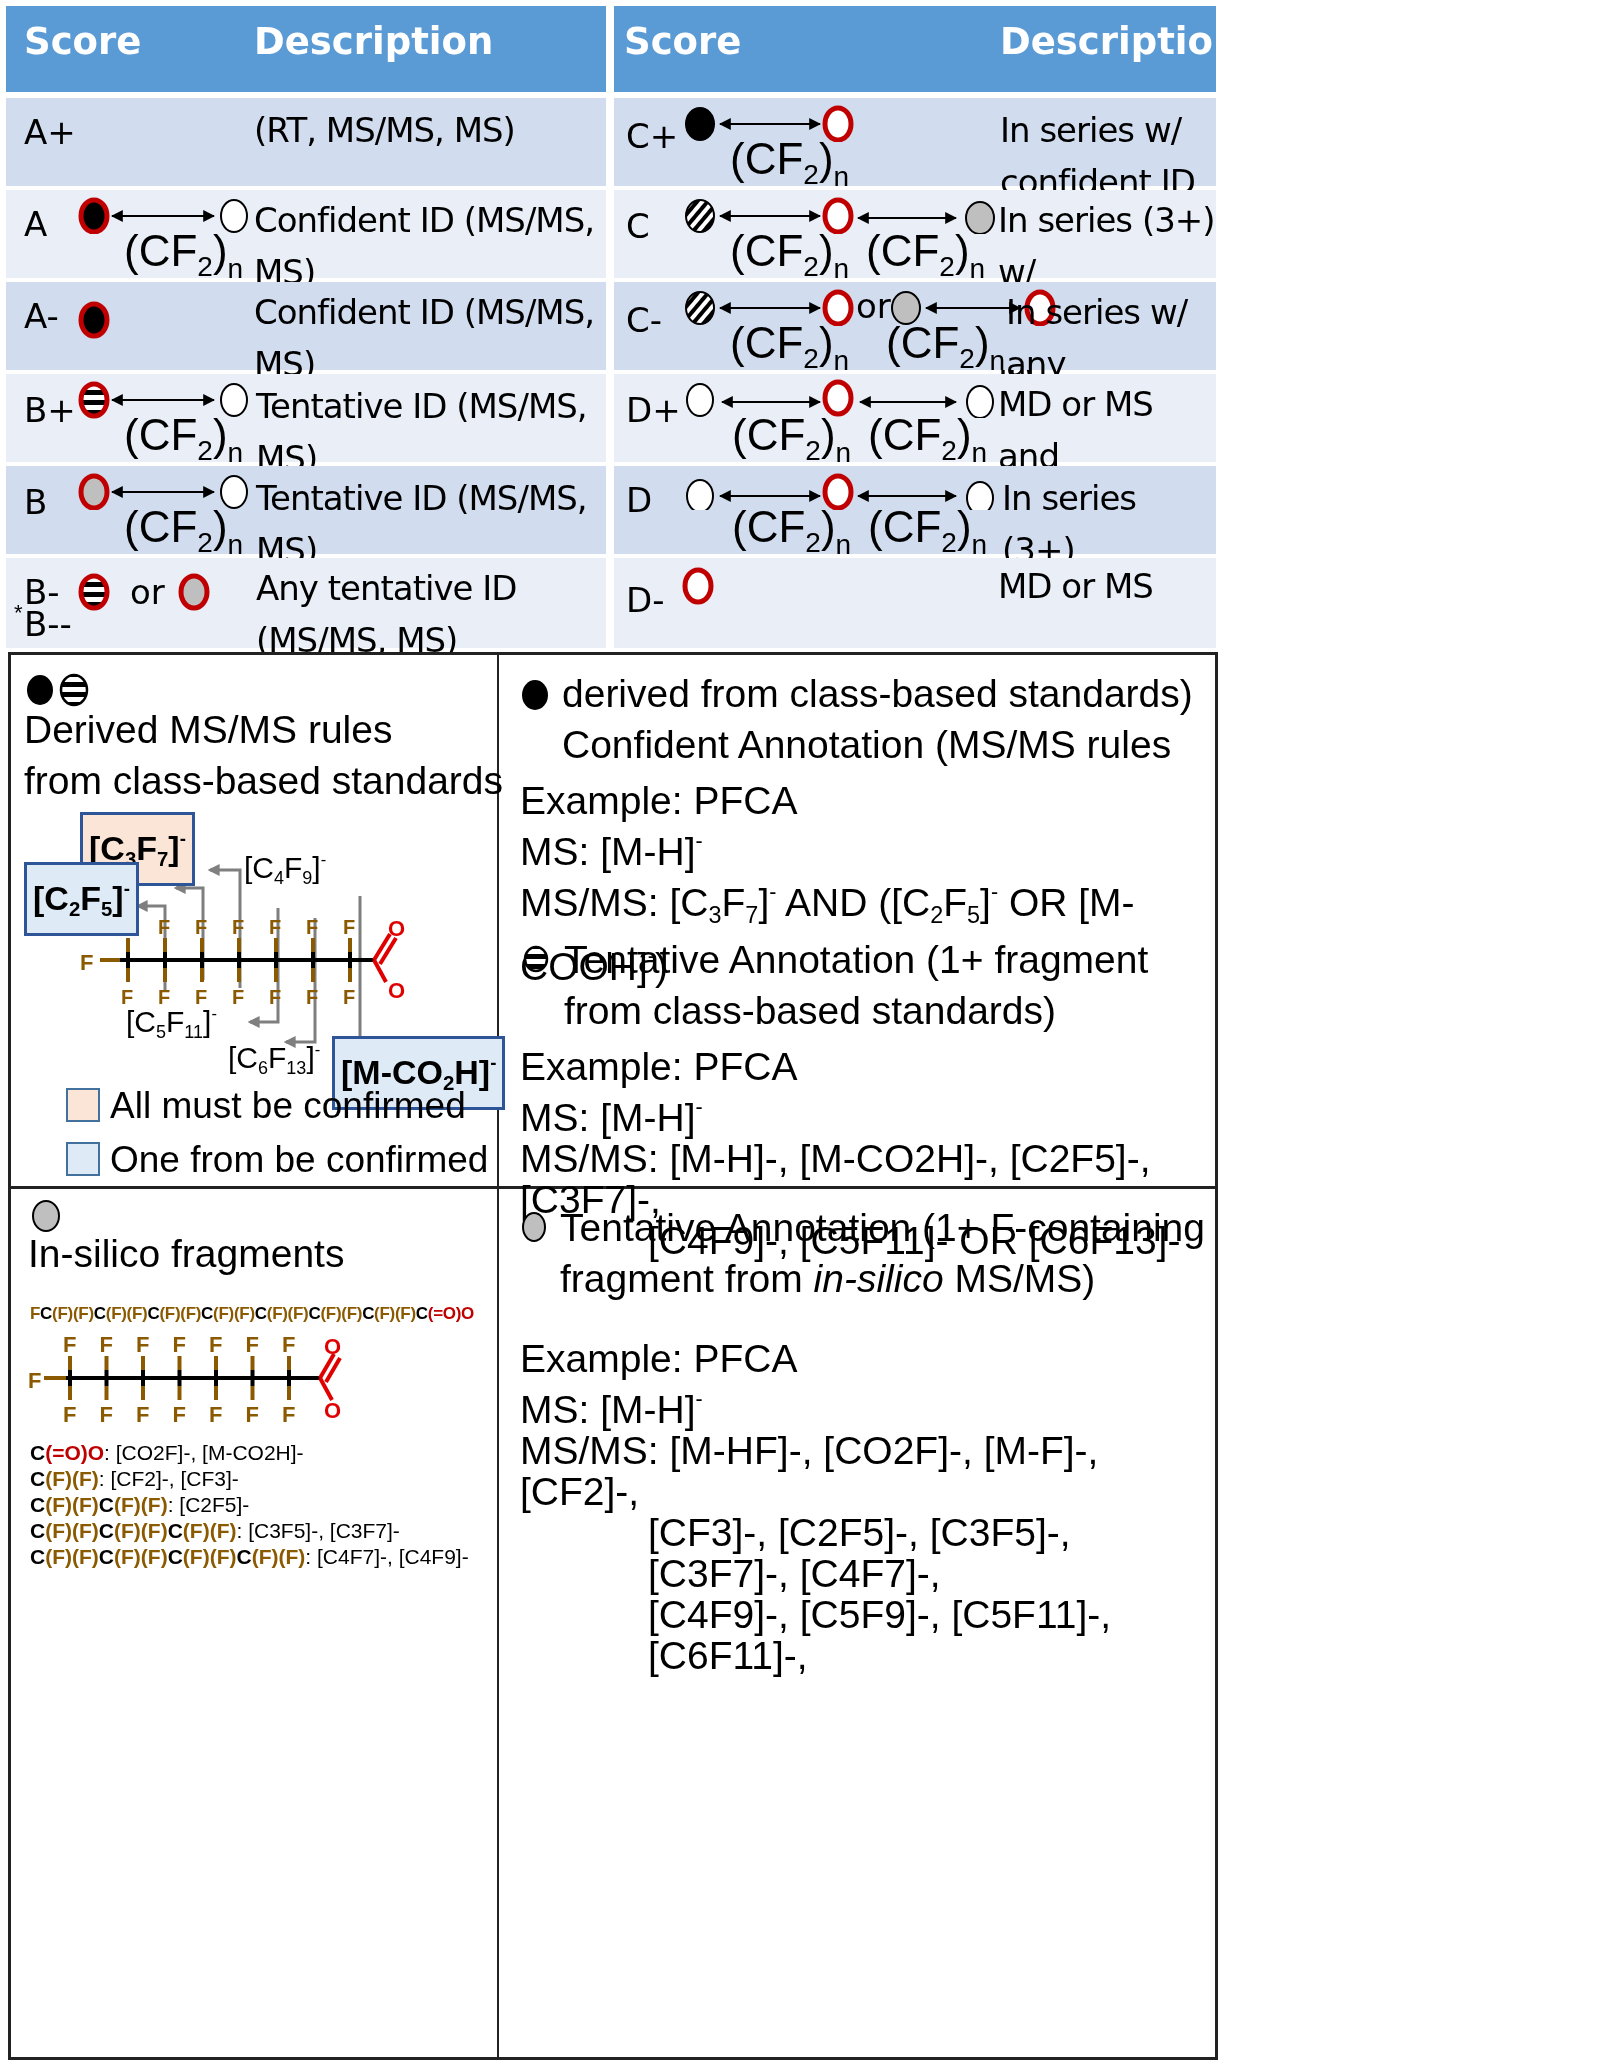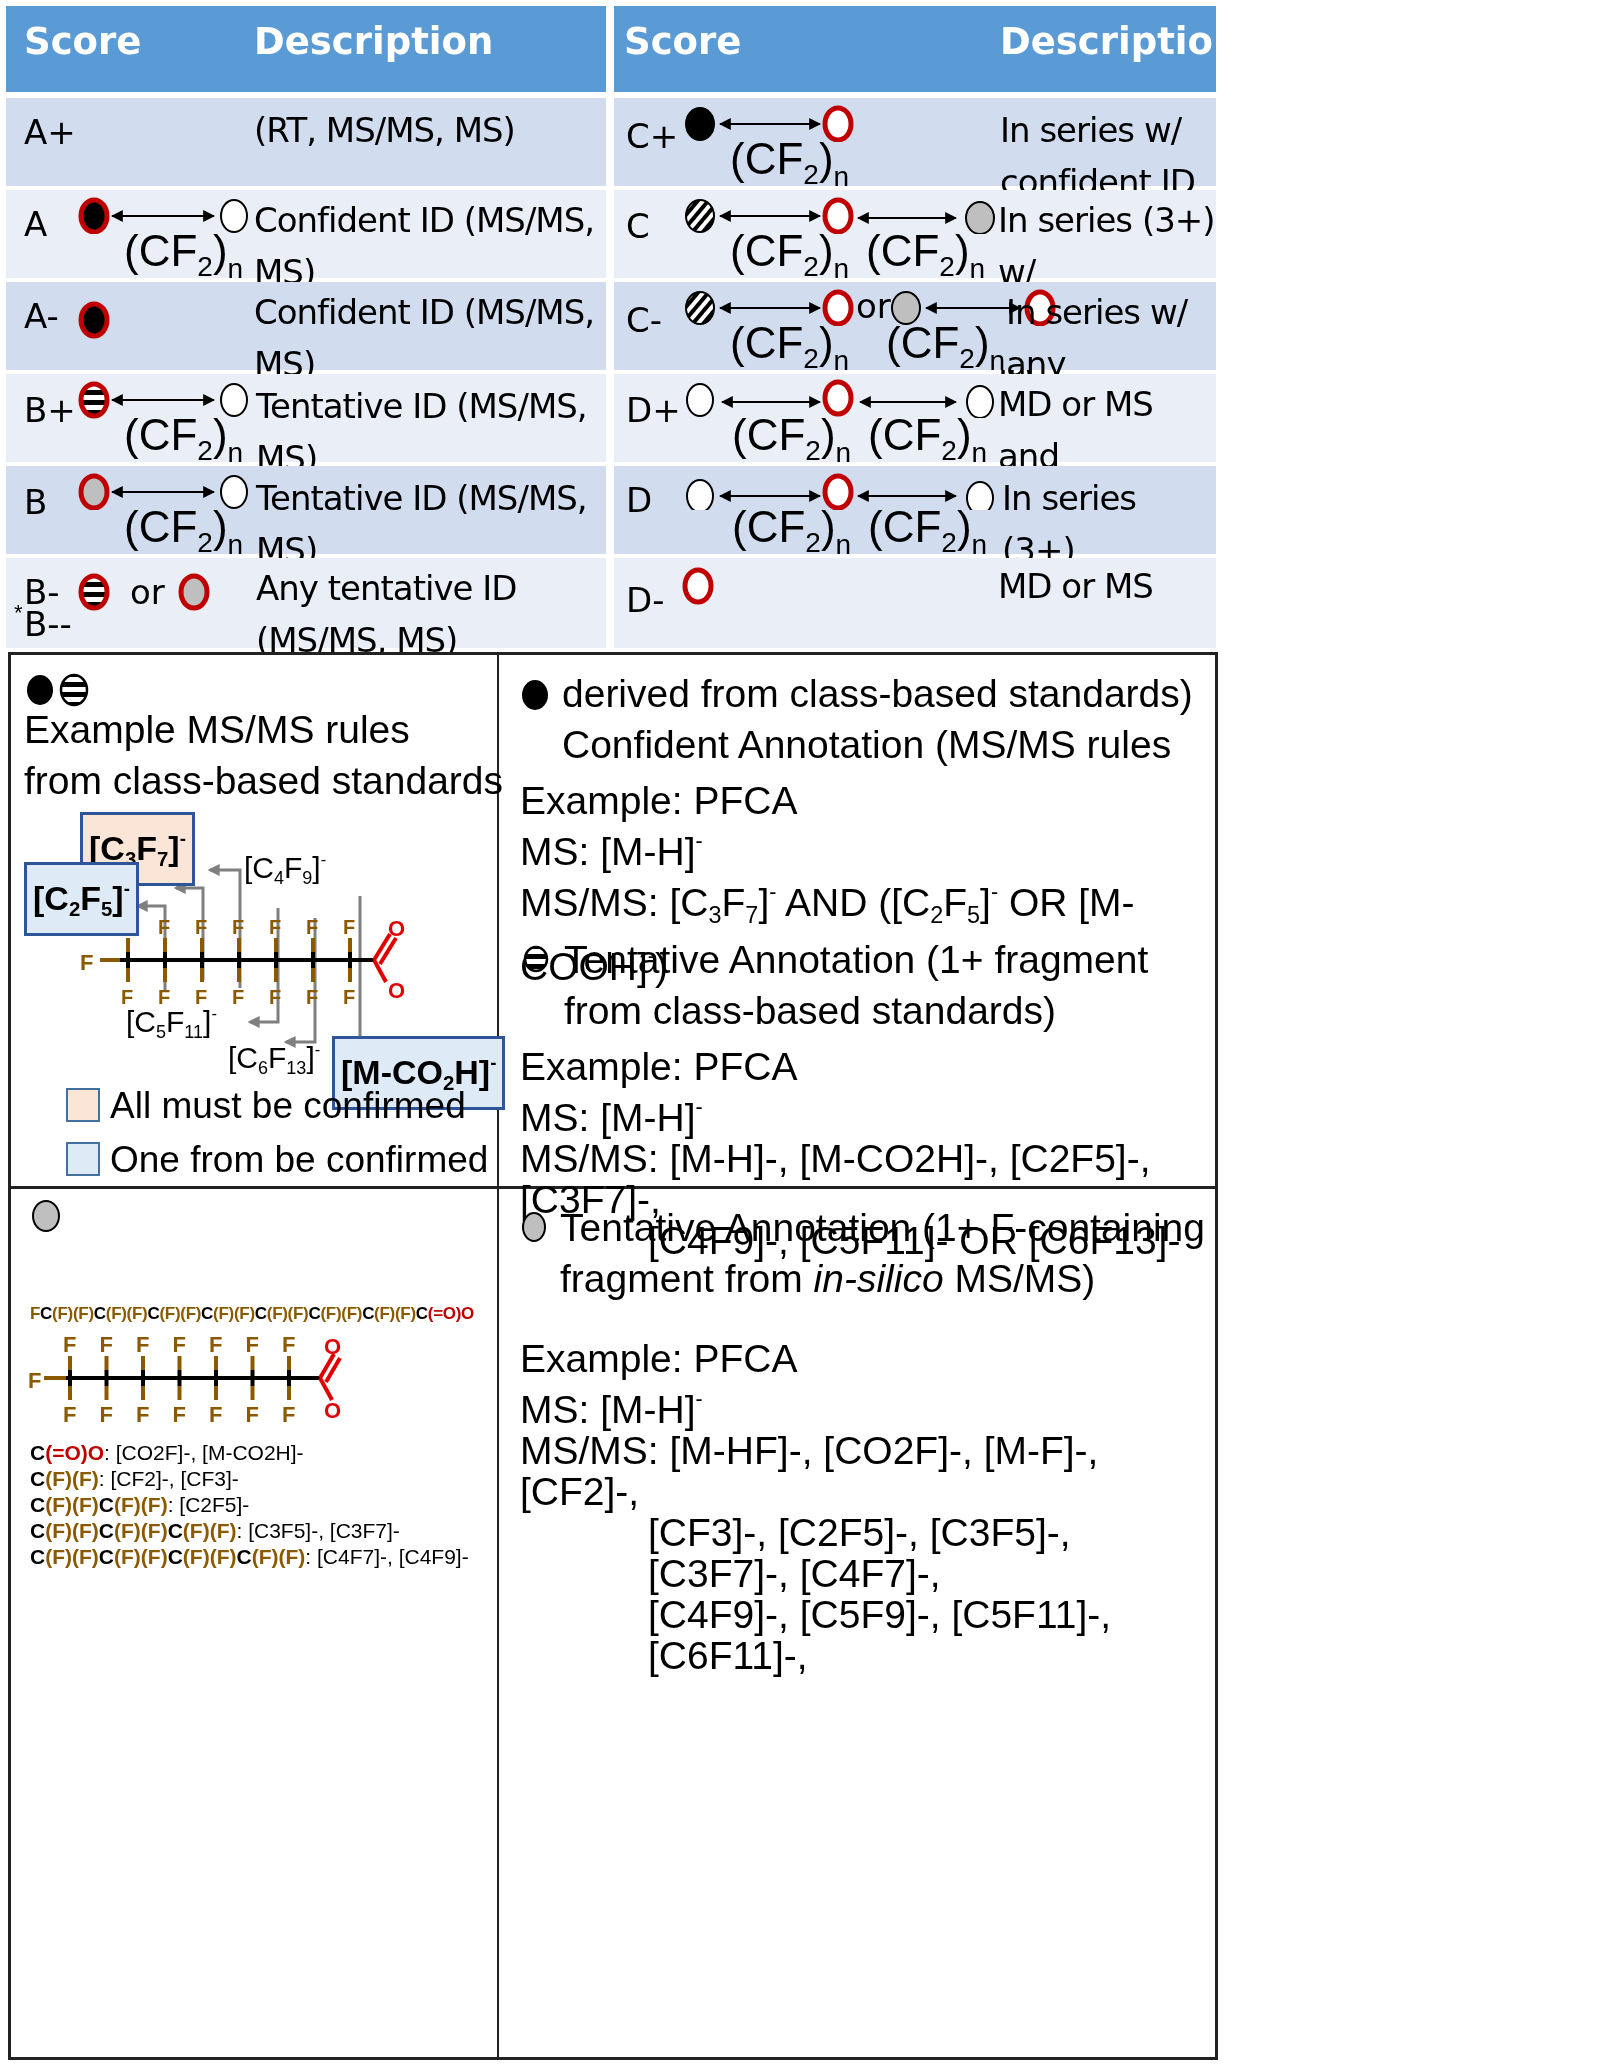--- a/index.html
+++ b/index.html
@@ -224,21 +224,21 @@
 
 <div class="abs panel" style="left:8px;top:652px;width:1210px;height:1408px"></div>
 <div class="abs" style="left:497px;top:652px;width:2px;height:1408px;background:#222"></div>
 <div class="abs" style="left:8px;top:1186px;width:1210px;height:3px;background:#222"></div>
 
 <svg class="abs" style="left:24px;top:672px" width="80" height="40">
   <ellipse cx="16" cy="18" rx="13" ry="15" fill="#000"></ellipse>
   <ellipse cx="50" cy="18" rx="13" ry="15" fill="url(#hstripe)" stroke="#000" stroke-width="2.5"></ellipse>
 </svg>
 <div class="abs arial big" style="left:24px;top:704px">
-  <div>Example MS/MS rules</div>
+  <div>Derived MS/MS rules</div>
   <div>from class-based standards</div>
 </div>
 
 <svg class="abs" style="left:20px;top:800px" width="470" height="300">
   <g fill="none" stroke="#7f7f7f" stroke-width="3">
     <polyline points="145,190 145,106 118,106" marker-end="url(#gah)"></polyline>
     <polyline points="183,180 183,88 156,88" marker-end="url(#gah)"></polyline>
     <polyline points="220,188 220,70 190,70" marker-end="url(#gah)"></polyline>
     <polyline points="258,108 258,222 230,222" marker-end="url(#gah)"></polyline>
     <polyline points="295,118 295,242 266,242" marker-end="url(#gah)"></polyline>
@@ -328,20 +328,21 @@
     <div><span>MS: [M-H]</span><sup>-</sup></div>
     <div><span>MS/MS: </span><span>[M-H]-, [M-CO2H]-, [C2F5]-, [C3F7]-,</span></div>
     <div style="padding-left:128px">[C4F9]-, [C5F11]- OR [C6F13]-</div>
   </div>
 </div>
 
 <svg class="abs" style="left:30px;top:1198px" width="34" height="36">
     <ellipse cx="16" cy="18" rx="13" ry="15" fill="#bfbfbf" stroke="#000" stroke-width="2"></ellipse>
   </svg>
 <div class="abs arial big" style="left:28px;top:1228px">
+  <div>In-silico fragments</div>
 </div>
 <div class="abs arial" id="smiles" style="left:30px;top:1304px;font-size:17px;font-weight:bold;letter-spacing:-0.3px"><span style="color:#8b5a00">F</span><span style="color:#000">C</span><span style="color:#8b5a00">(</span><span style="color:#8b5a00">F</span><span style="color:#8b5a00">)</span><span style="color:#8b5a00">(</span><span style="color:#8b5a00">F</span><span style="color:#8b5a00">)</span><span style="color:#000">C</span><span style="color:#8b5a00">(</span><span style="color:#8b5a00">F</span><span style="color:#8b5a00">)</span><span style="color:#8b5a00">(</span><span style="color:#8b5a00">F</span><span style="color:#8b5a00">)</span><span style="color:#000">C</span><span style="color:#8b5a00">(</span><span style="color:#8b5a00">F</span><span style="color:#8b5a00">)</span><span style="color:#8b5a00">(</span><span style="color:#8b5a00">F</span><span style="color:#8b5a00">)</span><span style="color:#000">C</span><span style="color:#8b5a00">(</span><span style="color:#8b5a00">F</span><span style="color:#8b5a00">)</span><span style="color:#8b5a00">(</span><span style="color:#8b5a00">F</span><span style="color:#8b5a00">)</span><span style="color:#000">C</span><span style="color:#8b5a00">(</span><span style="color:#8b5a00">F</span><span style="color:#8b5a00">)</span><span style="color:#8b5a00">(</span><span style="color:#8b5a00">F</span><span style="color:#8b5a00">)</span><span style="color:#000">C</span><span style="color:#8b5a00">(</span><span style="color:#8b5a00">F</span><span style="color:#8b5a00">)</span><span style="color:#8b5a00">(</span><span style="color:#8b5a00">F</span><span style="color:#8b5a00">)</span><span style="color:#000">C</span><span style="color:#8b5a00">(</span><span style="color:#8b5a00">F</span><span style="color:#8b5a00">)</span><span style="color:#8b5a00">(</span><span style="color:#8b5a00">F</span><span style="color:#8b5a00">)</span><span style="color:#000">C</span><span style="color:#c00000">(=O)O</span></div>
 
 <svg class="abs" style="left:24px;top:1326px" width="360" height="110">
   <line x1="40" y1="52" x2="296" y2="52" stroke="#000" stroke-width="4"></line>
   <line x1="20" y1="52" x2="42" y2="52" stroke="#8b5a00" stroke-width="4"></line>
   <g id="carbons2">
       <line x1="46" x2="46" y1="30" y2="44" stroke="#8b5a00" stroke-width="4"></line>
       <line x1="46" x2="46" y1="60" y2="74" stroke="#8b5a00" stroke-width="4"></line>
       <line x1="46" x2="46" y1="44" y2="60" stroke="#000" stroke-width="4"></line>

